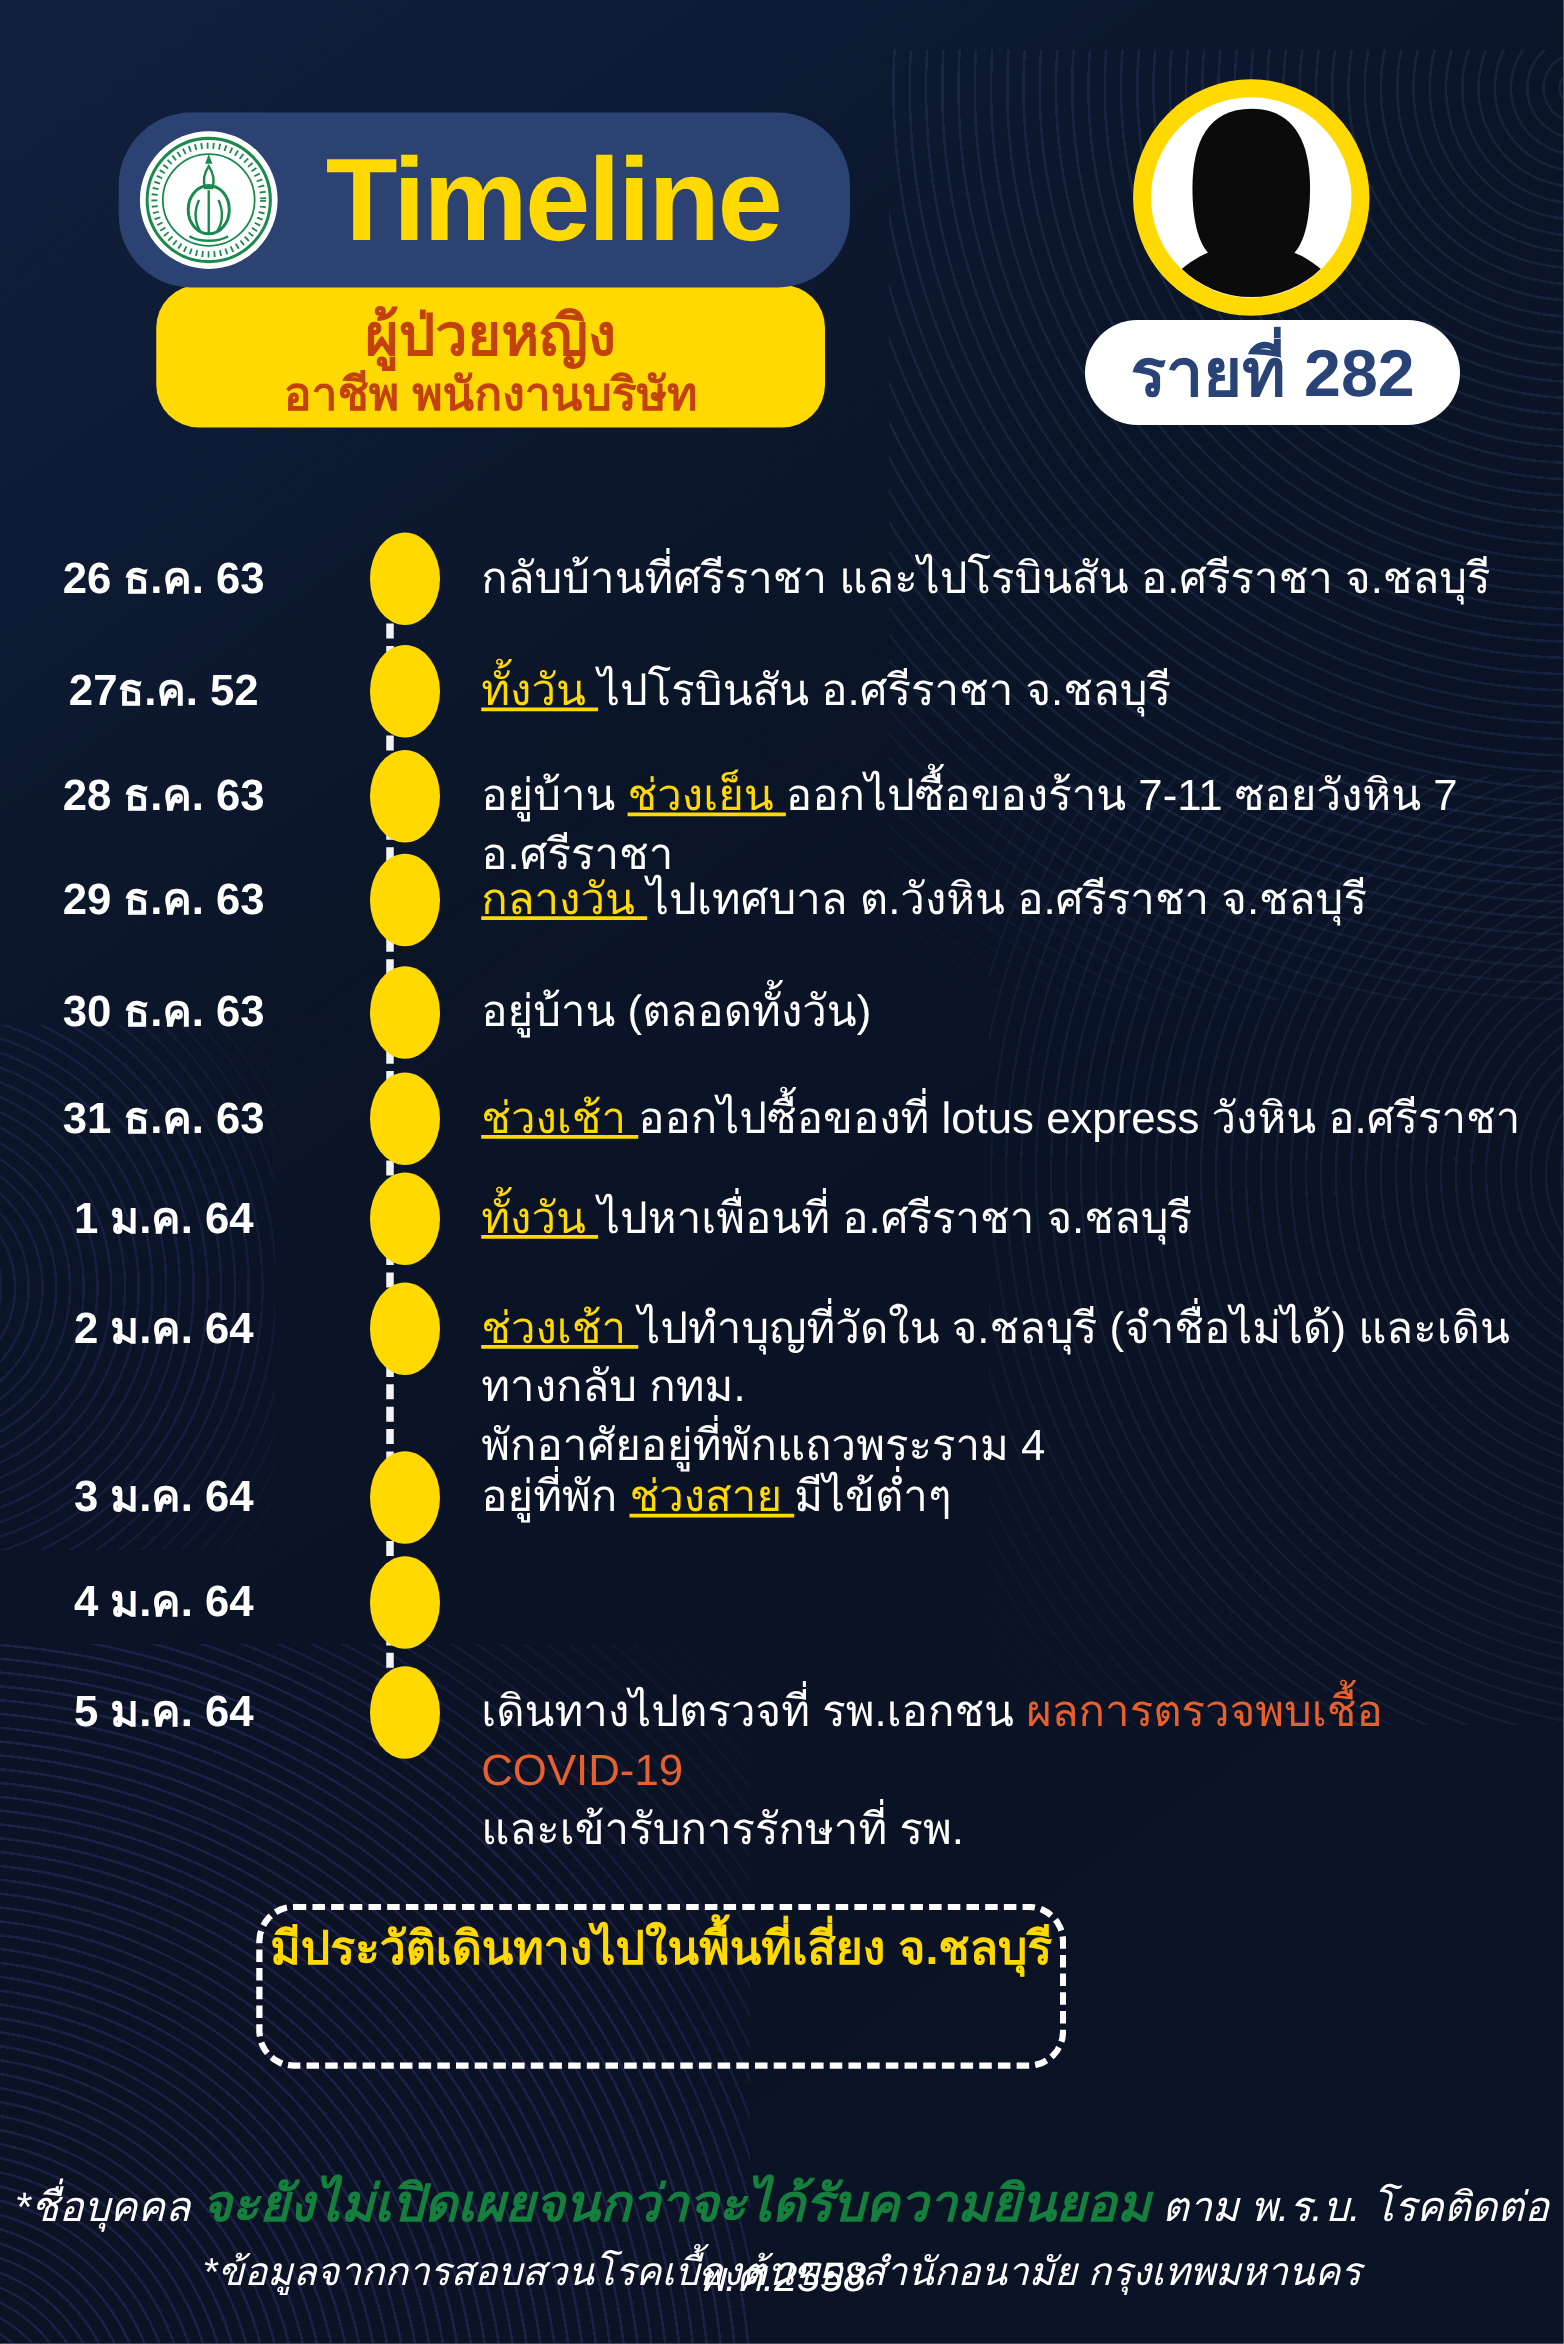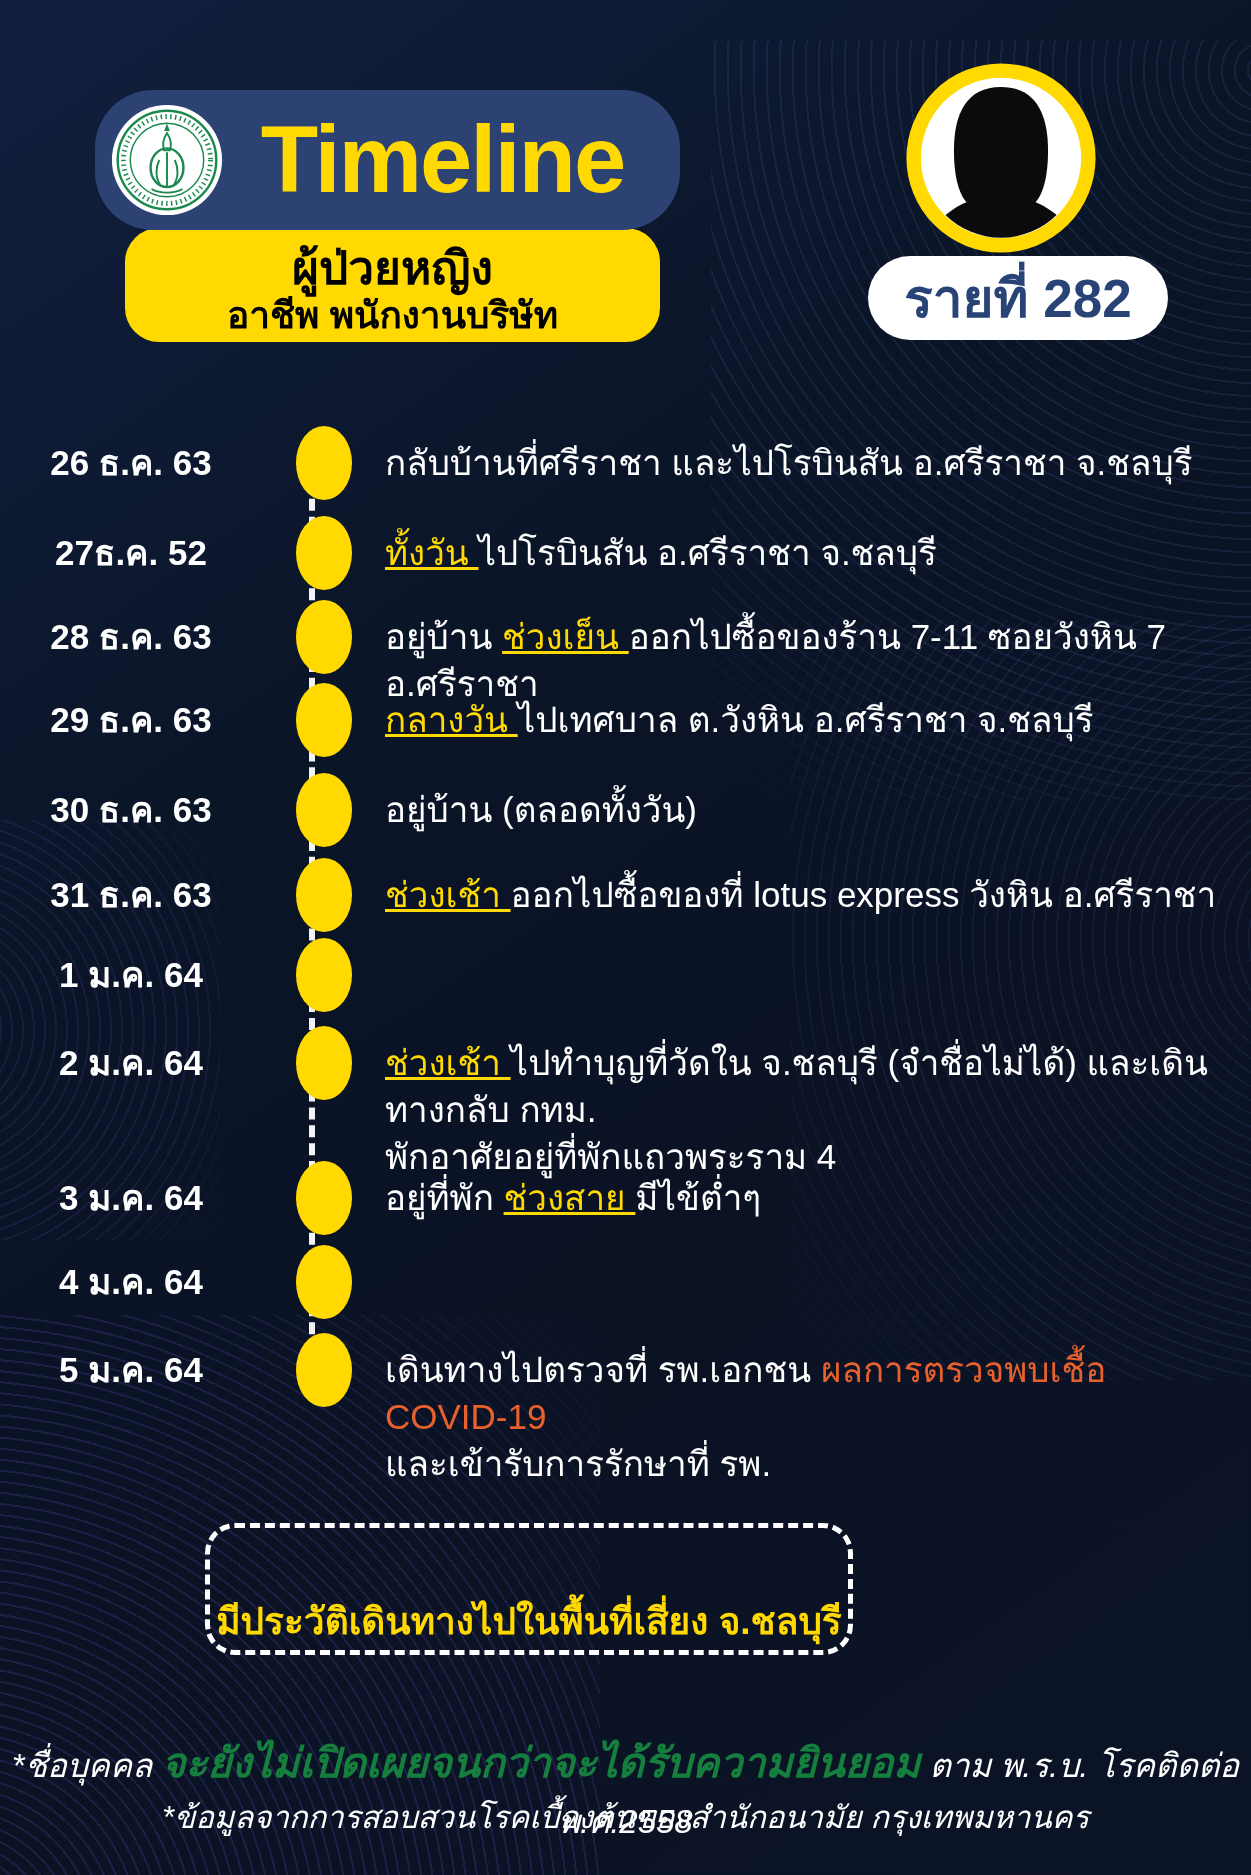--- a/index.html
+++ b/index.html
@@ -45,21 +45,21 @@
   }
   .seal { position:absolute; left:14px; top:12px; width:116px; height:116px; }
   .app-title {
     flex:1; text-align:center; padding-left:110px;
     font-size:94px; font-weight:bold; color:#ffd900; letter-spacing:-2px;
   }
   .subtitle-box {
     position:absolute; left:125px; top:228px; width:535px; height:114px;
     background:#ffd900; border-radius:34px; z-index:1;
     display:flex; flex-direction:column; align-items:center; justify-content:center;
-    color:#000000; text-align:center; padding-top:10px;
+    color:#c2410c; text-align:center; padding-top:10px;
   }
   .subtitle-main { font-size:46px; font-weight:bold; line-height:52px; }
   .subtitle-sub  { font-size:37px; font-weight:bold; line-height:44px; }
 
   .avatar { position:absolute; left:905px; top:62px; width:192px; height:192px; z-index:2; }
   .case-badge {
     position:absolute; left:868px; top:256px; width:300px; height:84px;
     background:#fff; border-radius:42px; z-index:1;
     display:flex; align-items:center; justify-content:center;
     color:#2a4377; font-size:53px; font-weight:bold;
@@ -81,21 +81,21 @@
     flex:1; font-size:35px; font-weight:500; line-height:47px;
     padding-top:13px; white-space:pre-wrap;
   }
   .seg-white  { color:#ffffff; }
   .seg-yellow { color:#ffd900;text-decoration:underline; }
   .seg-orange { color:#e8612c; }
 
   .risk-box {
     position:absolute; left:205px; top:1523px; width:648px; height:132px;
     border:5px dashed #ffffff; border-radius:30px; z-index:1;
-    display:flex; align-items:flex-end; justify-content:center;
+    display:flex; align-items:flex-start; justify-content:center;
   }
   .risk-text { color:#ffd900; font-size:37px; font-weight:bold; }
 
   .footer { position:absolute; left:0; width:1251px; text-align:center; z-index:1; font-style:italic; }
   .footer-1 { top:1730px; font-size:33px; color:#fff; }
   .footer-1 .hl { font-size:41px; font-weight:bold; color:#15803d; }
   .footer-2 { top:1792px; font-size:31px; color:#fff; }
 </style>
 </head>
 <body>
@@ -182,20 +182,21 @@
     <div class="tdotcol">
         <div class="tdot"></div>
       </div>
     <div class="tdesc"><span class="seg-yellow">ช่วงเช้า </span><span class="seg-white">ออกไปซื้อของที่ lotus express วังหิน อ.ศรีราชา</span></div>
   </div>
     <div class="trow" style="top: 938px;">
     <div class="tdate">1 ม.ค. 64</div>
     <div class="tdotcol">
         <div class="tdot"></div>
       </div>
+    <div class="tdesc"><span class="seg-yellow">ทั้งวัน </span><span class="seg-white">ไปหาเพื่อนที่ อ.ศรีราชา จ.ชลบุรี</span></div>
   </div>
     <div class="trow" style="top: 1026px;">
     <div class="tdate">2 ม.ค. 64</div>
     <div class="tdotcol">
         <div class="tdot"></div>
       </div>
     <div class="tdesc"><span class="seg-yellow">ช่วงเช้า </span><span class="seg-white">ไปทำบุญที่วัดใน จ.ชลบุรี (จำชื่อไม่ได้) และเดินทางกลับ กทม.
 พักอาศัยอยู่ที่พักแถวพระราม 4</span></div>
   </div>
     <div class="trow" style="top: 1161px;">

